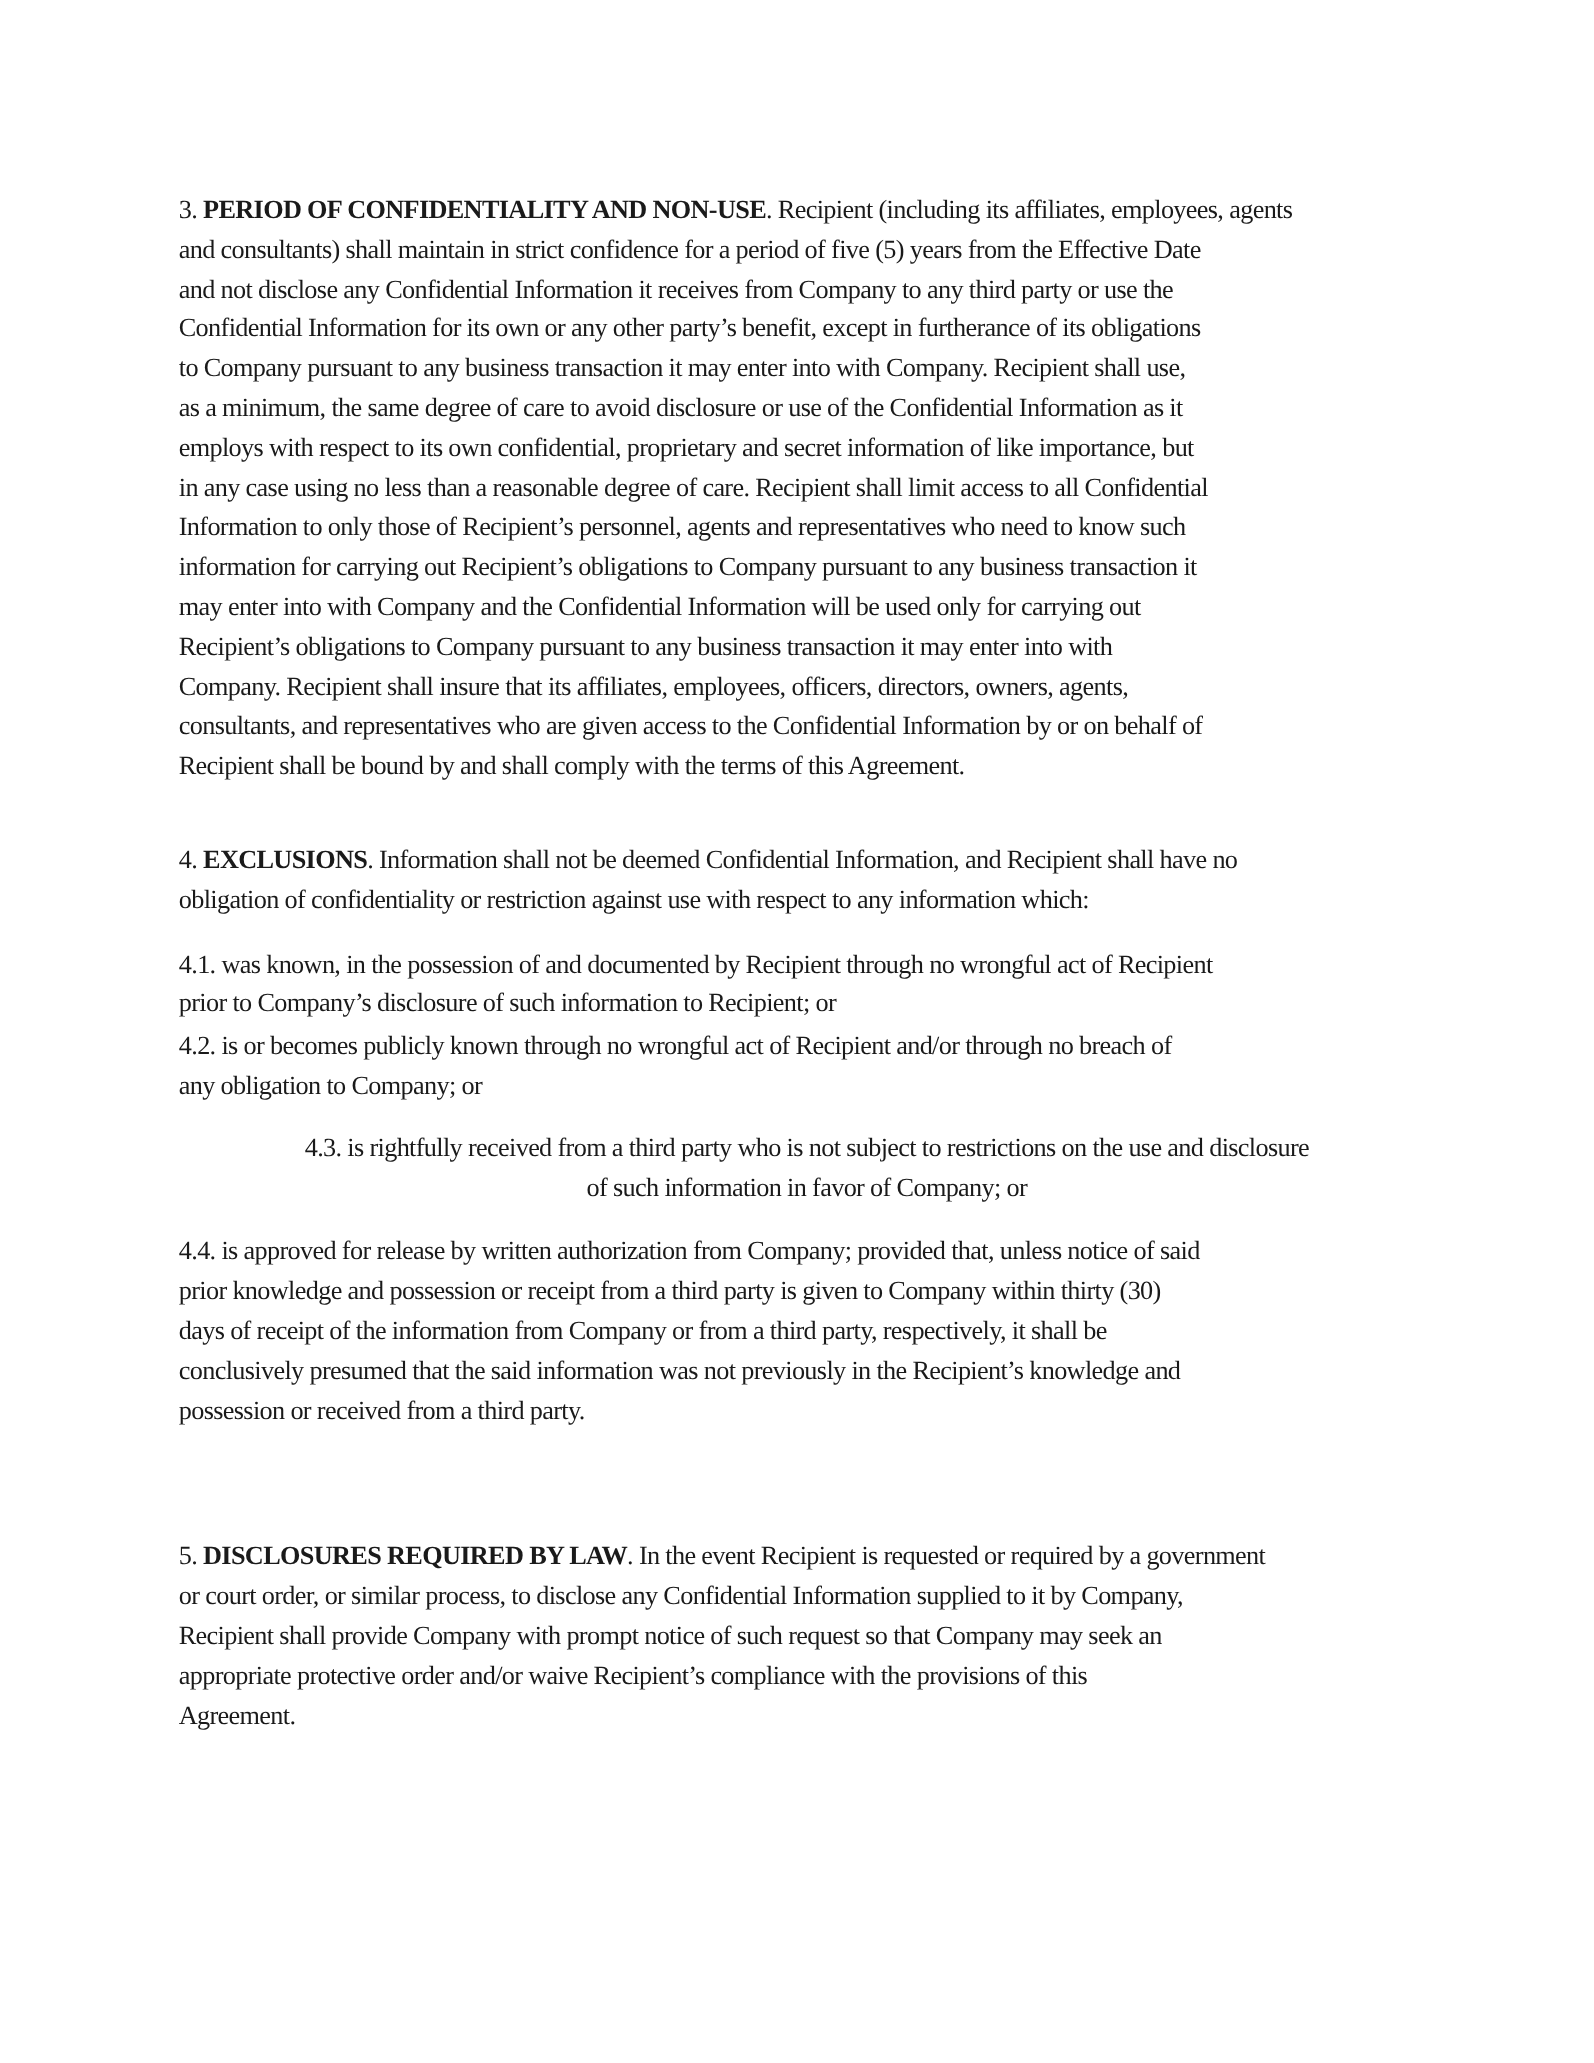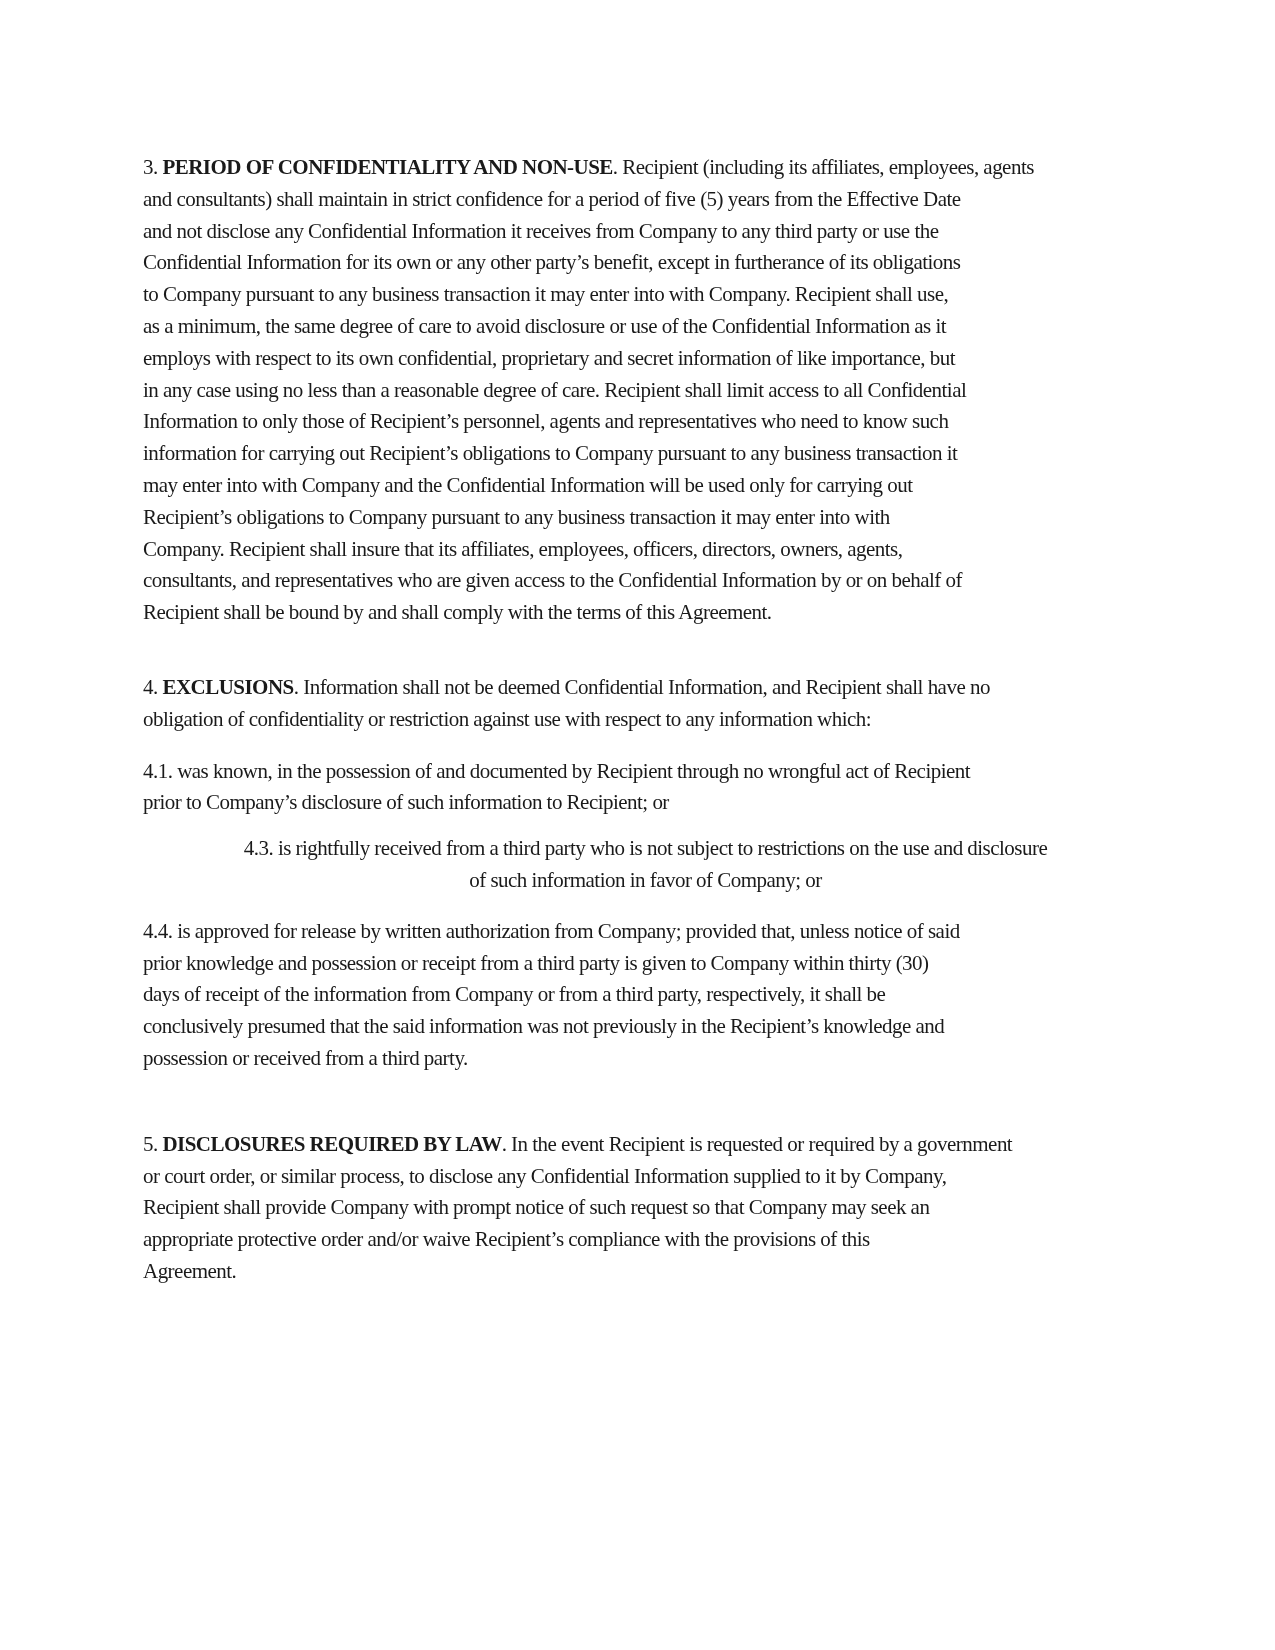--- a/index.html
+++ b/index.html
@@ -41,24 +41,24 @@
   }
   .para .title {
     font-weight: bold;
   }
   .para .body {
     white-space: pre-line;
   }
   
   .p-s3  { margin-bottom: 43px; }
   .p-s4  { }
-  .p-41  { margin-bottom: 14px; }
+  .p-41  { margin-bottom: 2px; }
   .p-42  { margin-bottom: 18px; }
   .p-43  { margin-bottom: 19px; text-align: center; }
-  .p-44  { margin-bottom: 54px; }
+  .p-44  { margin-bottom: 85px; }
   .p-s5  { margin-bottom: 12px; }
 </style>
 </head>
 <body>
 
 <div class="page">
   <div class="content">
     <p class="para p-s3"><span class="num">3.</span><b class="title"> PERIOD OF CONFIDENTIALITY AND NON-USE</b><span class="body">. Recipient (including its affiliates, employees, agents
 and consultants) shall maintain in strict confidence for a period of five (5) years from the Effective Date
 and not disclose any Confidential Information it receives from Company to any third party or use the
@@ -71,20 +71,22 @@
 information for carrying out Recipient’s obligations to Company pursuant to any business transaction it
 may enter into with Company and the Confidential Information will be used only for carrying out
 Recipient’s obligations to Company pursuant to any business transaction it may enter into with
 Company. Recipient shall insure that its affiliates, employees, officers, directors, owners, agents,
 consultants, and representatives who are given access to the Confidential Information by or on behalf of
 Recipient shall be bound by and shall comply with the terms of this Agreement.</span></p>
     <p class="para p-s4"><span class="num">4.</span><b class="title"> EXCLUSIONS</b><span class="body">. Information shall not be deemed Confidential Information, and Recipient shall have no
 obligation of confidentiality or restriction against use with respect to any information which:</span></p>
     <p class="para p-41"><span class="num">4.1.</span><b class="title"></b><span class="body"> was known, in the possession of and documented by Recipient through no wrongful act of Recipient
 prior to Company’s disclosure of such information to Recipient; or</span></p>
+    <p class="para p-42"><span class="num">4.2.</span><b class="title"></b><span class="body"> is or becomes publicly known through no wrongful act of Recipient and/or through no breach of
+any obligation to Company; or</span></p>
     <p class="para p-43"><span class="num">4.3.</span><b class="title"></b><span class="body"> is rightfully received from a third party who is not subject to restrictions on the use and disclosure
 of such information in favor of Company; or</span></p>
     <p class="para p-44"><span class="num">4.4.</span><b class="title"></b><span class="body"> is approved for release by written authorization from Company; provided that, unless notice of said
 prior knowledge and possession or receipt from a third party is given to Company within thirty (30)
 days of receipt of the information from Company or from a third party, respectively, it shall be
 conclusively presumed that the said information was not previously in the Recipient’s knowledge and
 possession or received from a third party.</span></p>
     <p class="para p-s5"><span class="num">5.</span><b class="title"> DISCLOSURES REQUIRED BY LAW</b><span class="body">. In the event Recipient is requested or required by a government
 or court order, or similar process, to disclose any Confidential Information supplied to it by Company,
 Recipient shall provide Company with prompt notice of such request so that Company may seek an

